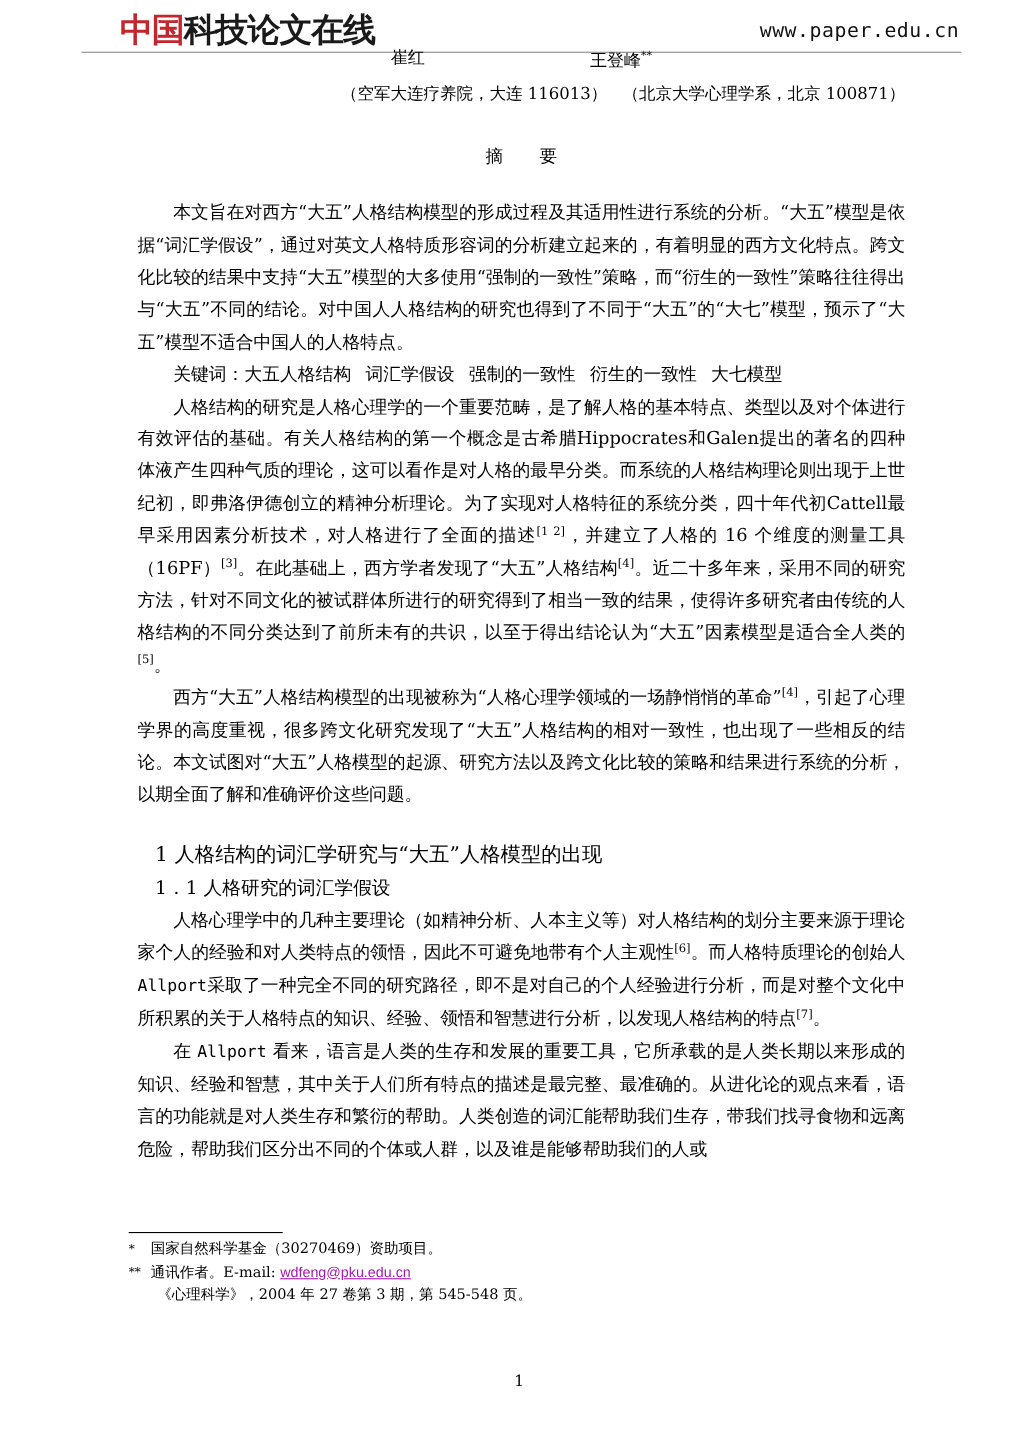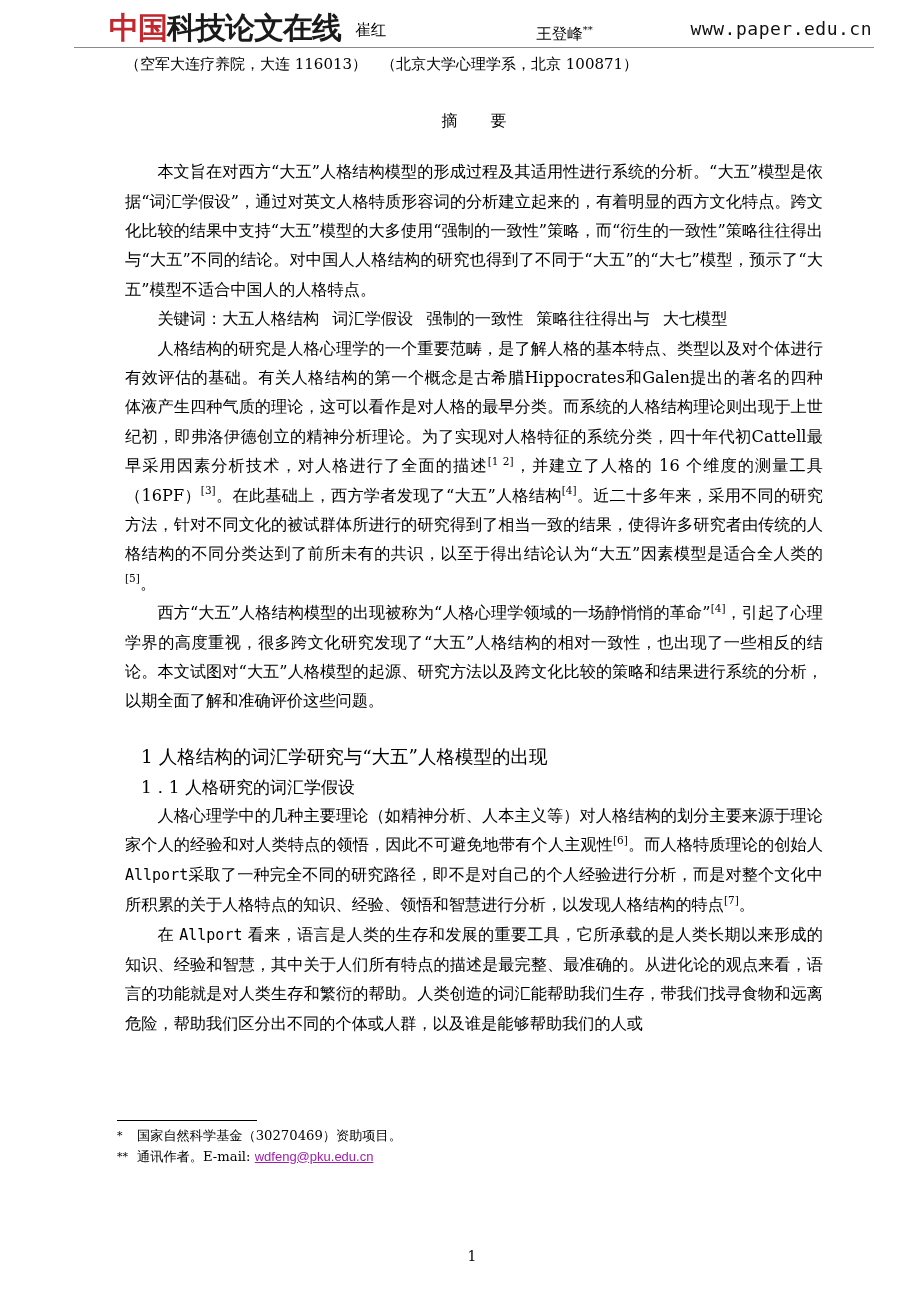--- a/index.html
+++ b/index.html
@@ -81,32 +81,32 @@
     line-height: 30px;
     letter-spacing: 0.5px;
     white-space: nowrap;
   }
   .doc-title sup {
     font-size: 11px;
     vertical-align: super;
   }
 
   .authors {
-    margin-top: 18px;
+    margin-top: 40px;
     display: flex;
     justify-content: center;
     font-size: 15.5px;
     line-height: 24px;
   }
   .author-a { margin-right: 150px; }
   .author-b sup { font-size: 10px; vertical-align: super; }
 
   .affils {
     margin-top: 7px;
-    text-align: left;
+    text-align: right;
     font-size: 15px;
     line-height: 23px;
     white-space: nowrap;
   }
   .affils .aff-gap { display: inline-block; width: 14px; }
 
   .abstract-head {
     margin-top: 33px;
     text-align: center;
     font-size: 16px;
@@ -226,36 +226,37 @@
       <span class="author-a">崔红</span>
       <span class="author-b"><span>王登峰</span><sup>**</sup></span>
     </div>
 
     <div class="affils"><span>（空军大连疗养院，大连 116013）</span><span class="aff-gap"></span><span>（北京大学心理学系，北京 100871）</span></div>
 
     <div class="abstract-head">摘 要</div>
 
     <p class="para abs-para">本文旨在对西方“大五”人格结构模型的形成过程及其适用性进行系统的分析。“大五”模型是依据“词汇学假设”，通过对英文人格特质形容词的分析建立起来的，有着明显的西方文化特点。跨文化比较的结果中支持“大五”模型的大多使用“强制的一致性”策略，而“衍生的一致性”策略往往得出与“大五”不同的结论。对中国人人格结构的研究也得到了不同于“大五”的“大七”模型，预示了“大五”模型不适合中国人的人格特点。</p>
 
-    <p class="kw"><span>关键词：</span><span>大五人格结构</span><span class="kw-sep"></span><span>词汇学假设</span><span class="kw-sep"></span><span>强制的一致性</span><span class="kw-sep"></span><span>策略往往得出与</span><span class="kw-sep"></span><span>大七模型</span></p>
+    <p class="kw"><span>关键词：</span><span>大五人格结构</span><span class="kw-sep"></span><span>词汇学假设</span><span class="kw-sep"></span><span>强制的一致性</span><span class="kw-sep"></span><span>衍生的一致性</span><span class="kw-sep"></span><span>大七模型</span></p>
 
     <p class="para body-start"><span>人格结构的研究是人格心理学的一个重要范畴，是了解人格的基本特点、类型以及对个体进行有效评估的基础。有关人格结构的第一个概念是古希腊</span><span class="lat">Hippocrates</span><span>和</span><span class="lat">Galen</span><span>提出的著名的四种体液产生四种气质的理论，这可以看作是对人格的最早分类。而系统的人格结构理论则出现于上世纪初，即弗洛伊德创立的精神分析理论。为了实现对人格特征的系统分类，四十年代初</span><span class="lat">Cattell</span><span>最早采用因素分析技术，对人格进行了全面的描述</span><sup class="cite">[1 2]</sup><span>，并建立了人格的 16 个维度的测量工具（16PF）</span><sup class="cite">[3]</sup><span>。在此基础上，西方学者发现了“大五”人格结构</span><sup class="cite">[4]</sup><span>。近二十多年来，采用不同的研究方法，针对不同文化的被试群体所进行的研究得到了相当一致的结果，使得许多研究者由传统的人格结构的不同分类达到了前所未有的共识，以至于得出结论认为“大五”因素模型是适合全人类的</span><sup class="cite">[5]</sup><span>。</span></p>
 
     <p class="para"><span>西方“大五”人格结构模型的出现被称为“人格心理学领域的一场静悄悄的革命”</span><sup class="cite">[4]</sup><span>，引起了心理学界的高度重视，很多跨文化研究发现了“大五”人格结构的相对一致性，也出现了一些相反的结论。本文试图对“大五”人格模型的起源、研究方法以及跨文化比较的策略和结果进行系统的分析，以期全面了解和准确评价这些问题。</span></p>
 
     <h2 class="sec">1 人格结构的词汇学研究与“大五”人格模型的出现</h2>
     <h3 class="subsec">1．1 人格研究的词汇学假设</h3>
 
     <p class="para"><span>人格心理学中的几种主要理论（如精神分析、人本主义等）对人格结构的划分主要来源于理论家个人的经验和对人类特点的领悟，因此不可避免地带有个人主观性</span><sup class="cite">[6]</sup><span>。而人格特质理论的创始人</span><span class="mono-name">Allport</span><span>采取了一种完全不同的研究路径，即不是对自己的个人经验进行分析，而是对整个文化中所积累的关于人格特点的知识、经验、领悟和智慧进行分析，以发现人格结构的特点</span><sup class="cite">[7]</sup><span>。</span></p>
 
     <p class="para"><span>在 </span><span class="mono-name">Allport</span><span> 看来，语言是人类的生存和发展的重要工具，它所承载的是人类长期以来形成的知识、经验和智慧，其中关于人们所有特点的描述是最完整、最准确的。从进化论的观点来看，语言的功能就是对人类生存和繁衍的帮助。人类创造的词汇能帮助我们生存，带我们找寻食物和远离危险，帮助我们区分出不同的个体或人群，以及谁是能够帮助我们的人或</span></p>
 
   </div>
 
   <div class="fn-rule"></div>
   <div class="footnotes">
     <div class="fn-line"><span class="fn-mark one">*</span><span class="fn-text">国家自然科学基金（30270469）资助项目。</span></div>
     <div class="fn-line"><span class="fn-mark">**</span><span class="fn-text">通讯作者。E-mail: </span><span class="fn-email">wdfeng@pku.edu.cn</span></div>
+    <div class="fn-journal">《心理科学》，2004 年 27 卷第 3 期，第 545-548 页。</div>
   </div>
 
   <div class="page-number">1</div>
 
 </div>
 
 </body></html>

